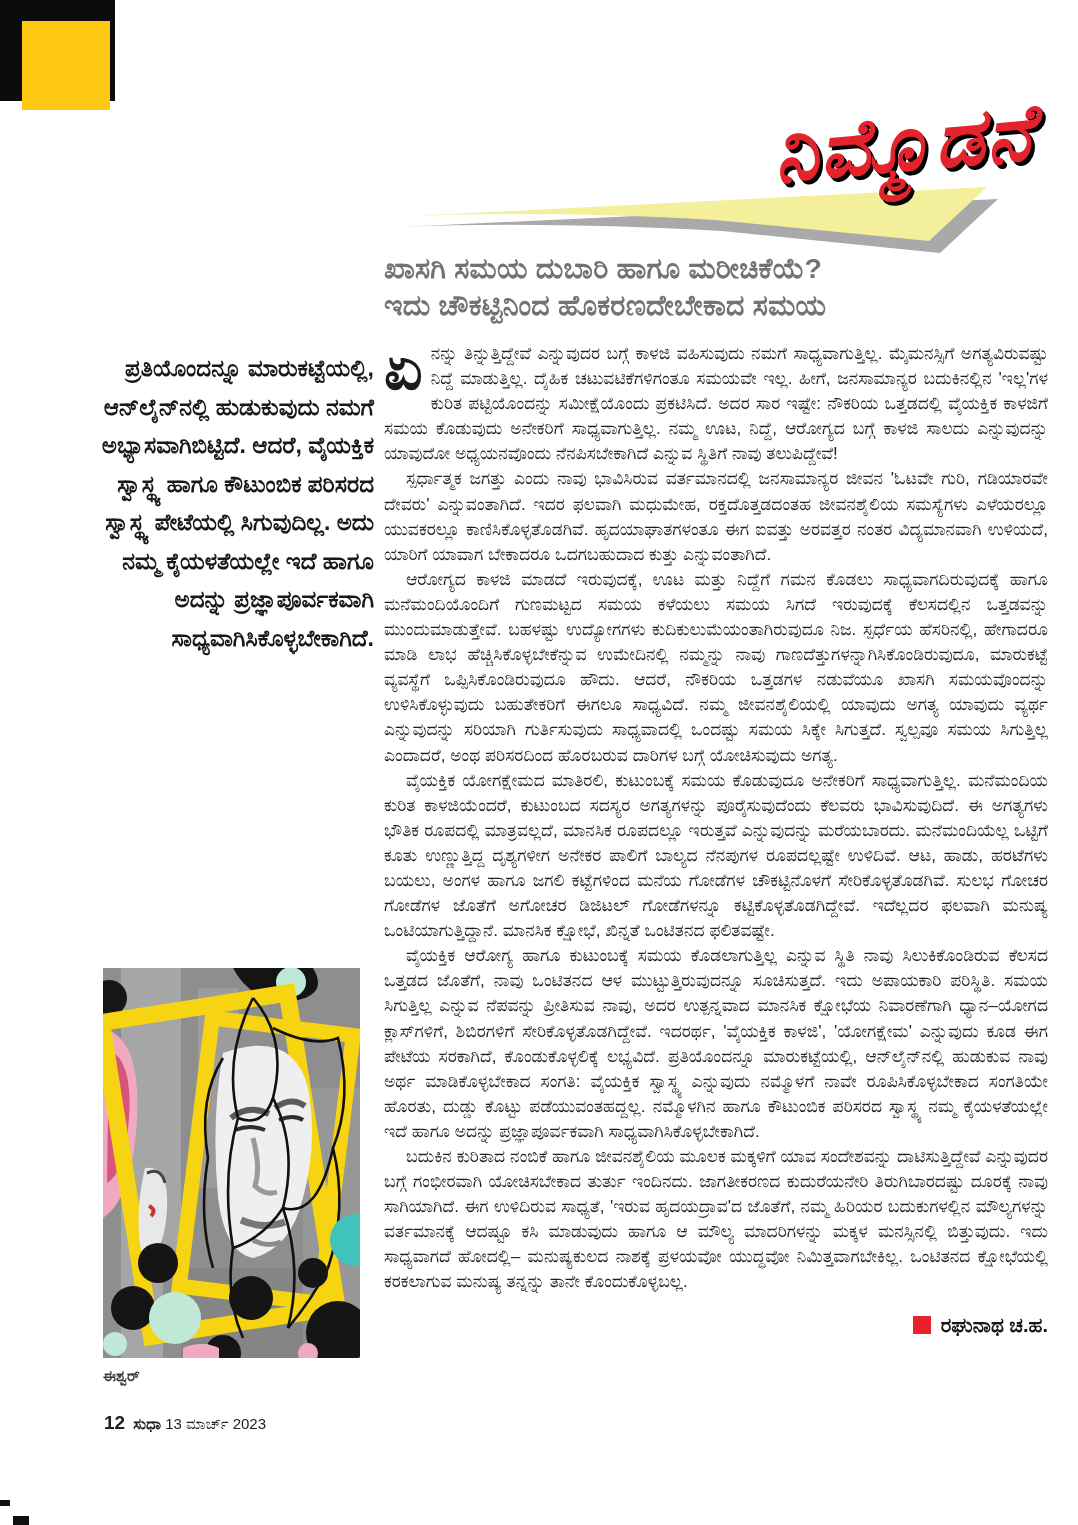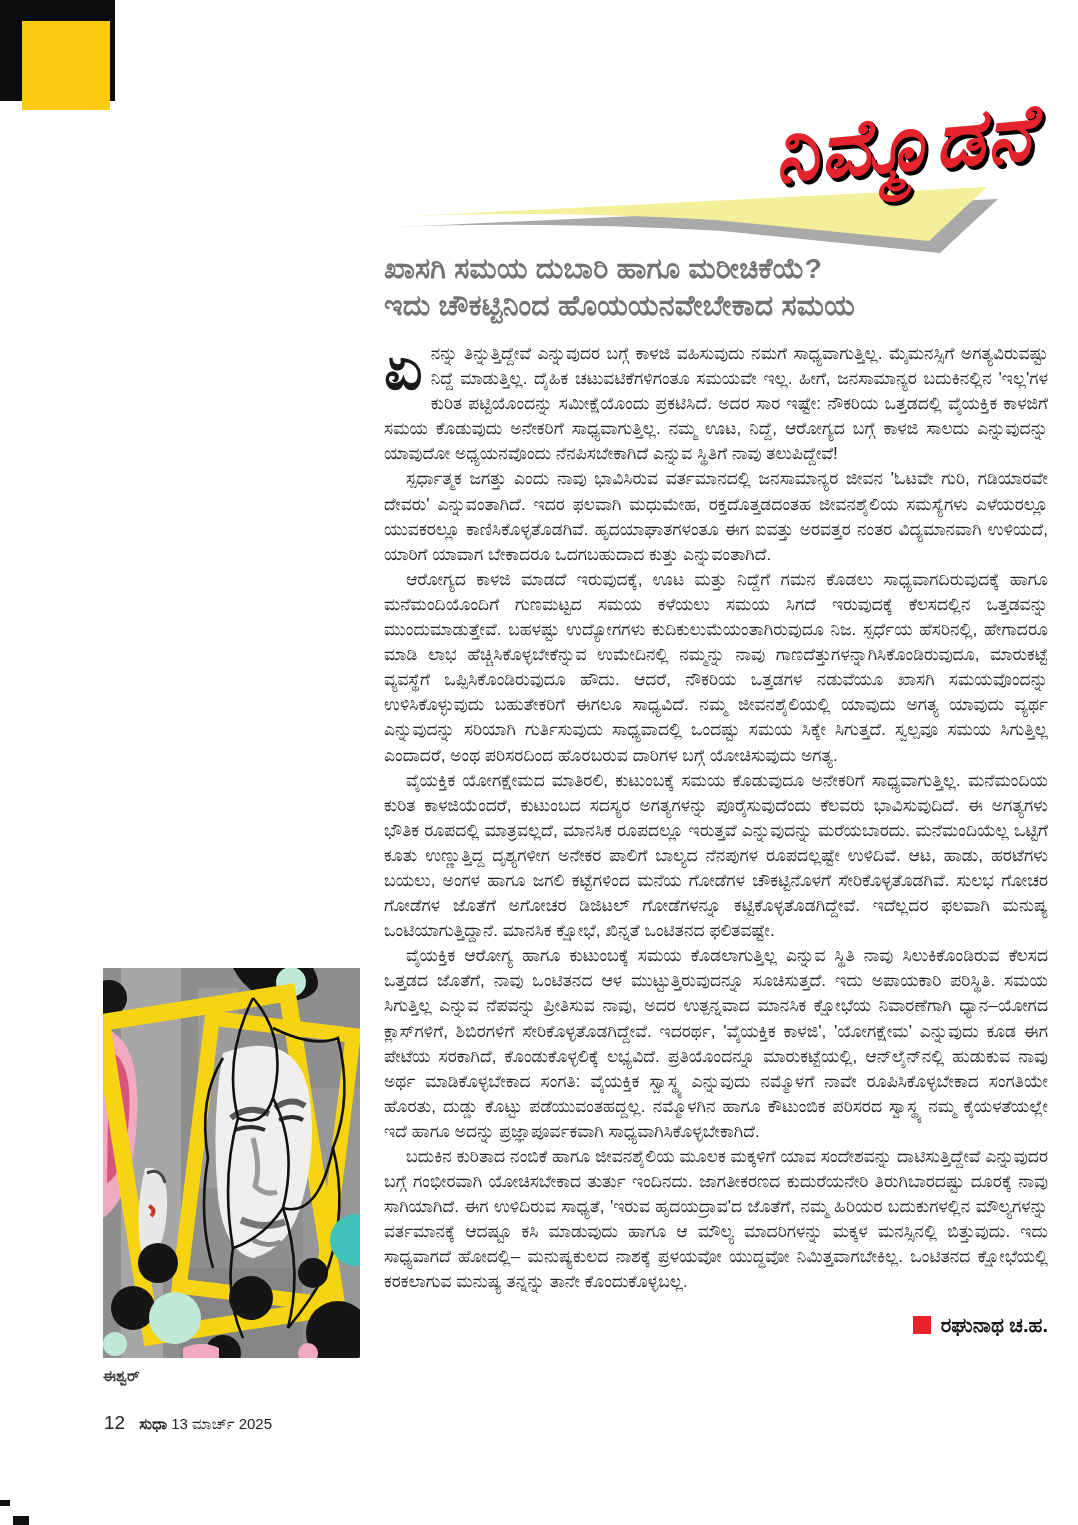--- a/index.html
+++ b/index.html
@@ -37,21 +37,21 @@
   .byline-marker { display:inline-block; width:18px; height:18px; background:#e8212a;
     margin-right:10px; vertical-align:-2px; }
 
   
   .figure { position:absolute; left:103px; top:968px; width:210px; }
   .figure svg { display:block; width:257px; height:390px; }
   .figure-caption { margin-top:9px; font-size:15px; font-weight:bold; color:#3a3a3a; }
 
   
   .footer { position:absolute; left:104px; top:1412px; font-size:15px; color:#222; }
-  .footer .pageno { font-size:19px; font-weight:normal; margin-right:10px; }
+  .footer .pageno { font-size:19px; font-weight:bold; margin-right:4px; }
   .footer .pub { font-weight:bold;text-align:center; }
 
   
   .bleed-1 { position:absolute; left:0; top:1500px; width:10px; height:6px; background:#111; }
   .bleed-2 { position:absolute; left:13px; top:1516px; width:16px; height:9px; background:#111; }
 </style>
 </head>
 <body>
 
 <div class="page">
@@ -62,23 +62,24 @@
   <div class="masthead">
     <svg class="swoosh-svg" viewBox="0 0 630 90" preserveAspectRatio="none">
       <path d="M8,36 L606,8 L548,62 L330,40 Q150,30 8,36 Z" fill="#a9a9a9" transform="translate(7,8)"></path>
       <path d="M8,34 L602,4 L544,58 L330,37 Q150,27 8,34 Z" fill="#f4ef9b"></path>
     </svg>
     <div class="logo-script">ನಿಮ್ಮೊಡನೆ</div>
   </div>
 
   <div class="headline">
     <div>ಖಾಸಗಿ ಸಮಯ ದುಬಾರಿ ಹಾಗೂ ಮರೀಚಿಕೆಯೆ?</div>
-    <div>ಇದು ಚೌಕಟ್ಟಿನಿಂದ ಹೊಯಯನವೇಬೇಕಾದ ಸಮಯ</div>
+    <div>ಇದು ಚೌಕಟ್ಟಿನಿಂದ ಹೊಕರಣದೇಬೇಕಾದ ಸಮಯ</div>
   </div>
 
+  <div class="pull-quote">ಪ್ರತಿಯೊಂದನ್ನೂ ಮಾರುಕಟ್ಟೆಯಲ್ಲಿ, ಆನ್‌ಲೈನ್‌ನಲ್ಲಿ ಹುಡುಕುವುದು ನಮಗೆ ಅಭ್ಯಾಸವಾಗಿಬಿಟ್ಟಿದೆ. ಆದರೆ, ವೈಯಕ್ತಿಕ ಸ್ವಾಸ್ಥ್ಯ ಹಾಗೂ ಕೌಟುಂಬಿಕ ಪರಿಸರದ ಸ್ವಾಸ್ಥ್ಯ ಪೇಟೆಯಲ್ಲಿ ಸಿಗುವುದಿಲ್ಲ. ಅದು ನಮ್ಮ ಕೈಯಳತೆಯಲ್ಲೇ ಇದೆ ಹಾಗೂ ಅದನ್ನು ಪ್ರಜ್ಞಾಪೂರ್ವಕವಾಗಿ ಸಾಧ್ಯವಾಗಿಸಿಕೊಳ್ಳಬೇಕಾಗಿದೆ.</div>
 
   <div class="article-col">
     <p class="first"><span class="dropcap">ಏ</span><span>ನನ್ನು ತಿನ್ನುತ್ತಿದ್ದೇವೆ ಎನ್ನುವುದರ ಬಗ್ಗೆ ಕಾಳಜಿ ವಹಿಸುವುದು ನಮಗೆ ಸಾಧ್ಯವಾಗುತ್ತಿಲ್ಲ. ಮೈಮನಸ್ಸಿಗೆ ಅಗತ್ಯವಿರುವಷ್ಟು ನಿದ್ದೆ ಮಾಡುತ್ತಿಲ್ಲ. ದೈಹಿಕ ಚಟುವಟಿಕೆಗಳಿಗಂತೂ ಸಮಯವೇ ಇಲ್ಲ. ಹೀಗೆ, ಜನಸಾಮಾನ್ಯರ ಬದುಕಿನಲ್ಲಿನ 'ಇಲ್ಲ'ಗಳ ಕುರಿತ ಪಟ್ಟಿಯೊಂದನ್ನು ಸಮೀಕ್ಷೆಯೊಂದು ಪ್ರಕಟಿಸಿದೆ. ಅದರ ಸಾರ ಇಷ್ಟೇ: ನೌಕರಿಯ ಒತ್ತಡದಲ್ಲಿ ವೈಯಕ್ತಿಕ ಕಾಳಜಿಗೆ ಸಮಯ ಕೊಡುವುದು ಅನೇಕರಿಗೆ ಸಾಧ್ಯವಾಗುತ್ತಿಲ್ಲ. ನಮ್ಮ ಊಟ, ನಿದ್ದೆ, ಆರೋಗ್ಯದ ಬಗ್ಗೆ ಕಾಳಜಿ ಸಾಲದು ಎನ್ನುವುದನ್ನು ಯಾವುದೋ ಅಧ್ಯಯನವೊಂದು ನೆನಪಿಸಬೇಕಾಗಿದೆ ಎನ್ನುವ ಸ್ಥಿತಿಗೆ ನಾವು ತಲುಪಿದ್ದೇವೆ!</span></p>
     <p>ಸ್ಪರ್ಧಾತ್ಮಕ ಜಗತ್ತು ಎಂದು ನಾವು ಭಾವಿಸಿರುವ ವರ್ತಮಾನದಲ್ಲಿ ಜನಸಾಮಾನ್ಯರ ಜೀವನ 'ಓಟವೇ ಗುರಿ, ಗಡಿಯಾರವೇ ದೇವರು' ಎನ್ನುವಂತಾಗಿದೆ. ಇದರ ಫಲವಾಗಿ ಮಧುಮೇಹ, ರಕ್ತದೊತ್ತಡದಂತಹ ಜೀವನಶೈಲಿಯ ಸಮಸ್ಯೆಗಳು ಎಳೆಯರಲ್ಲೂ ಯುವಕರಲ್ಲೂ ಕಾಣಿಸಿಕೊಳ್ಳತೊಡಗಿವೆ. ಹೃದಯಾಘಾತಗಳಂತೂ ಈಗ ಐವತ್ತು ಅರವತ್ತರ ನಂತರ ವಿದ್ಯಮಾನವಾಗಿ ಉಳಿಯದೆ, ಯಾರಿಗೆ ಯಾವಾಗ ಬೇಕಾದರೂ ಒದಗಬಹುದಾದ ಕುತ್ತು ಎನ್ನುವಂತಾಗಿದೆ.</p>
     <p>ಆರೋಗ್ಯದ ಕಾಳಜಿ ಮಾಡದೆ ಇರುವುದಕ್ಕೆ, ಊಟ ಮತ್ತು ನಿದ್ದೆಗೆ ಗಮನ ಕೊಡಲು ಸಾಧ್ಯವಾಗದಿರುವುದಕ್ಕೆ ಹಾಗೂ ಮನೆಮಂದಿಯೊಂದಿಗೆ ಗುಣಮಟ್ಟದ ಸಮಯ ಕಳೆಯಲು ಸಮಯ ಸಿಗದೆ ಇರುವುದಕ್ಕೆ ಕೆಲಸದಲ್ಲಿನ ಒತ್ತಡವನ್ನು ಮುಂದುಮಾಡುತ್ತೇವೆ. ಬಹಳಷ್ಟು ಉದ್ಯೋಗಗಳು ಕುದಿಕುಲುಮೆಯಂತಾಗಿರುವುದೂ ನಿಜ. ಸ್ಪರ್ಧೆಯ ಹೆಸರಿನಲ್ಲಿ, ಹೇಗಾದರೂ ಮಾಡಿ ಲಾಭ ಹೆಚ್ಚಿಸಿಕೊಳ್ಳಬೇಕೆನ್ನುವ ಉಮೇದಿನಲ್ಲಿ ನಮ್ಮನ್ನು ನಾವು ಗಾಣದೆತ್ತುಗಳನ್ನಾಗಿಸಿಕೊಂಡಿರುವುದೂ, ಮಾರುಕಟ್ಟೆ ವ್ಯವಸ್ಥೆಗೆ ಒಪ್ಪಿಸಿಕೊಂಡಿರುವುದೂ ಹೌದು. ಆದರೆ, ನೌಕರಿಯ ಒತ್ತಡಗಳ ನಡುವೆಯೂ ಖಾಸಗಿ ಸಮಯವೊಂದನ್ನು ಉಳಿಸಿಕೊಳ್ಳುವುದು ಬಹುತೇಕರಿಗೆ ಈಗಲೂ ಸಾಧ್ಯವಿದೆ. ನಮ್ಮ ಜೀವನಶೈಲಿಯಲ್ಲಿ ಯಾವುದು ಅಗತ್ಯ ಯಾವುದು ವ್ಯರ್ಥ ಎನ್ನುವುದನ್ನು ಸರಿಯಾಗಿ ಗುರ್ತಿಸುವುದು ಸಾಧ್ಯವಾದಲ್ಲಿ ಒಂದಷ್ಟು ಸಮಯ ಸಿಕ್ಕೇ ಸಿಗುತ್ತದೆ. ಸ್ವಲ್ಪವೂ ಸಮಯ ಸಿಗುತ್ತಿಲ್ಲ ಎಂದಾದರೆ, ಅಂಥ ಪರಿಸರದಿಂದ ಹೊರಬರುವ ದಾರಿಗಳ ಬಗ್ಗೆ ಯೋಚಿಸುವುದು ಅಗತ್ಯ.</p>
     <p>ವೈಯಕ್ತಿಕ ಯೋಗಕ್ಷೇಮದ ಮಾತಿರಲಿ, ಕುಟುಂಬಕ್ಕೆ ಸಮಯ ಕೊಡುವುದೂ ಅನೇಕರಿಗೆ ಸಾಧ್ಯವಾಗುತ್ತಿಲ್ಲ. ಮನೆಮಂದಿಯ ಕುರಿತ ಕಾಳಜಿಯೆಂದರೆ, ಕುಟುಂಬದ ಸದಸ್ಯರ ಅಗತ್ಯಗಳನ್ನು ಪೂರೈಸುವುದೆಂದು ಕೆಲವರು ಭಾವಿಸುವುದಿದೆ. ಈ ಅಗತ್ಯಗಳು ಭೌತಿಕ ರೂಪದಲ್ಲಿ ಮಾತ್ರವಲ್ಲದೆ, ಮಾನಸಿಕ ರೂಪದಲ್ಲೂ ಇರುತ್ತವೆ ಎನ್ನುವುದನ್ನು ಮರೆಯಬಾರದು. ಮನೆಮಂದಿಯೆಲ್ಲ ಒಟ್ಟಿಗೆ ಕೂತು ಉಣ್ಣುತ್ತಿದ್ದ ದೃಶ್ಯಗಳೀಗ ಅನೇಕರ ಪಾಲಿಗೆ ಬಾಲ್ಯದ ನೆನಪುಗಳ ರೂಪದಲ್ಲಷ್ಟೇ ಉಳಿದಿವೆ. ಆಟ, ಹಾಡು, ಹರಟೆಗಳು ಬಯಲು, ಅಂಗಳ ಹಾಗೂ ಜಗಲಿ ಕಟ್ಟೆಗಳಿಂದ ಮನೆಯ ಗೋಡೆಗಳ ಚೌಕಟ್ಟಿನೊಳಗೆ ಸೇರಿಕೊಳ್ಳತೊಡಗಿವೆ. ಸುಲಭ ಗೋಚರ ಗೋಡೆಗಳ ಜೊತೆಗೆ ಅಗೋಚರ ಡಿಜಿಟಲ್ ಗೋಡೆಗಳನ್ನೂ ಕಟ್ಟಿಕೊಳ್ಳತೊಡಗಿದ್ದೇವೆ. ಇದೆಲ್ಲದರ ಫಲವಾಗಿ ಮನುಷ್ಯ ಒಂಟಿಯಾಗುತ್ತಿದ್ದಾನೆ. ಮಾನಸಿಕ ಕ್ಷೋಭೆ, ಖಿನ್ನತೆ ಒಂಟಿತನದ ಫಲಿತವಷ್ಟೇ.</p>
     <p>ವೈಯಕ್ತಿಕ ಆರೋಗ್ಯ ಹಾಗೂ ಕುಟುಂಬಕ್ಕೆ ಸಮಯ ಕೊಡಲಾಗುತ್ತಿಲ್ಲ ಎನ್ನುವ ಸ್ಥಿತಿ ನಾವು ಸಿಲುಕಿಕೊಂಡಿರುವ ಕೆಲಸದ ಒತ್ತಡದ ಜೊತೆಗೆ, ನಾವು ಒಂಟಿತನದ ಆಳ ಮುಟ್ಟುತ್ತಿರುವುದನ್ನೂ ಸೂಚಿಸುತ್ತದೆ. ಇದು ಅಪಾಯಕಾರಿ ಪರಿಸ್ಥಿತಿ. ಸಮಯ ಸಿಗುತ್ತಿಲ್ಲ ಎನ್ನುವ ನೆಪವನ್ನು ಪ್ರೀತಿಸುವ ನಾವು, ಅದರ ಉತ್ಪನ್ನವಾದ ಮಾನಸಿಕ ಕ್ಷೋಭೆಯ ನಿವಾರಣೆಗಾಗಿ ಧ್ಯಾನ–ಯೋಗದ ಕ್ಲಾಸ್‌ಗಳಿಗೆ, ಶಿಬಿರಗಳಿಗೆ ಸೇರಿಕೊಳ್ಳತೊಡಗಿದ್ದೇವೆ. ಇದರರ್ಥ, 'ವೈಯಕ್ತಿಕ ಕಾಳಜಿ', 'ಯೋಗಕ್ಷೇಮ' ಎನ್ನುವುದು ಕೂಡ ಈಗ ಪೇಟೆಯ ಸರಕಾಗಿದೆ, ಕೊಂಡುಕೊಳ್ಳಲಿಕ್ಕೆ ಲಭ್ಯವಿದೆ. ಪ್ರತಿಯೊಂದನ್ನೂ ಮಾರುಕಟ್ಟೆಯಲ್ಲಿ, ಆನ್‌ಲೈನ್‌ನಲ್ಲಿ ಹುಡುಕುವ ನಾವು ಅರ್ಥ ಮಾಡಿಕೊಳ್ಳಬೇಕಾದ ಸಂಗತಿ: ವೈಯಕ್ತಿಕ ಸ್ವಾಸ್ಥ್ಯ ಎನ್ನುವುದು ನಮ್ಮೊಳಗೆ ನಾವೇ ರೂಪಿಸಿಕೊಳ್ಳಬೇಕಾದ ಸಂಗತಿಯೇ ಹೊರತು, ದುಡ್ಡು ಕೊಟ್ಟು ಪಡೆಯುವಂತಹದ್ದಲ್ಲ. ನಮ್ಮೊಳಗಿನ ಹಾಗೂ ಕೌಟುಂಬಿಕ ಪರಿಸರದ ಸ್ವಾಸ್ಥ್ಯ ನಮ್ಮ ಕೈಯಳತೆಯಲ್ಲೇ ಇದೆ ಹಾಗೂ ಅದನ್ನು ಪ್ರಜ್ಞಾಪೂರ್ವಕವಾಗಿ ಸಾಧ್ಯವಾಗಿಸಿಕೊಳ್ಳಬೇಕಾಗಿದೆ.</p>
     <p>ಬದುಕಿನ ಕುರಿತಾದ ನಂಬಿಕೆ ಹಾಗೂ ಜೀವನಶೈಲಿಯ ಮೂಲಕ ಮಕ್ಕಳಿಗೆ ಯಾವ ಸಂದೇಶವನ್ನು ದಾಟಿಸುತ್ತಿದ್ದೇವೆ ಎನ್ನುವುದರ ಬಗ್ಗೆ ಗಂಭೀರವಾಗಿ ಯೋಚಿಸಬೇಕಾದ ತುರ್ತು ಇಂದಿನದು. ಜಾಗತೀಕರಣದ ಕುದುರೆಯನೇರಿ ತಿರುಗಿಬಾರದಷ್ಟು ದೂರಕ್ಕೆ ನಾವು ಸಾಗಿಯಾಗಿದೆ. ಈಗ ಉಳಿದಿರುವ ಸಾಧ್ಯತೆ, 'ಇರುವ ಹೃದಯದ್ರಾವ'ದ ಜೊತೆಗೆ, ನಮ್ಮ ಹಿರಿಯರ ಬದುಕುಗಳಲ್ಲಿನ ಮೌಲ್ಯಗಳನ್ನು ವರ್ತಮಾನಕ್ಕೆ ಆದಷ್ಟೂ ಕಸಿ ಮಾಡುವುದು ಹಾಗೂ ಆ ಮೌಲ್ಯ ಮಾದರಿಗಳನ್ನು ಮಕ್ಕಳ ಮನಸ್ಸಿನಲ್ಲಿ ಬಿತ್ತುವುದು. ಇದು ಸಾಧ್ಯವಾಗದೆ ಹೋದಲ್ಲಿ– ಮನುಷ್ಯಕುಲದ ನಾಶಕ್ಕೆ ಪ್ರಳಯವೋ ಯುದ್ಧವೋ ನಿಮಿತ್ತವಾಗಬೇಕಿಲ್ಲ. ಒಂಟಿತನದ ಕ್ಷೋಭೆಯಲ್ಲಿ ಕರಕಲಾಗುವ ಮನುಷ್ಯ ತನ್ನನ್ನು ತಾನೇ ಕೊಂದುಕೊಳ್ಳಬಲ್ಲ.</p>
     <div class="byline">
       <span class="byline-marker"></span><span>ರಘುನಾಥ ಚ.ಹ.</span>
@@ -145,19 +146,19 @@
       <circle cx="253" cy="272" r="26" fill="#3fc3ba"></circle>
       <path d="M80,380 q18,-8 36,0 l0,10 l-36,0 Z" fill="#f0a9bf"></path>
       <circle cx="205" cy="385" r="10" fill="#f0a9bf"></circle>
     </svg>
     <div class="figure-caption">ಈಶ್ವರ್</div>
   </div>
 
   <div class="footer">
     <span class="pageno">12</span>
     <span class="pub">ಸುಧಾ</span>
-    <span>13 ಮಾರ್ಚ್ 2025</span>
+    <span>13 ಮಾರ್ಚ್ 2023</span>
   </div>
 
   <div class="bleed-1"></div>
   <div class="bleed-2"></div>
 
 </div>
 
 </body></html>

